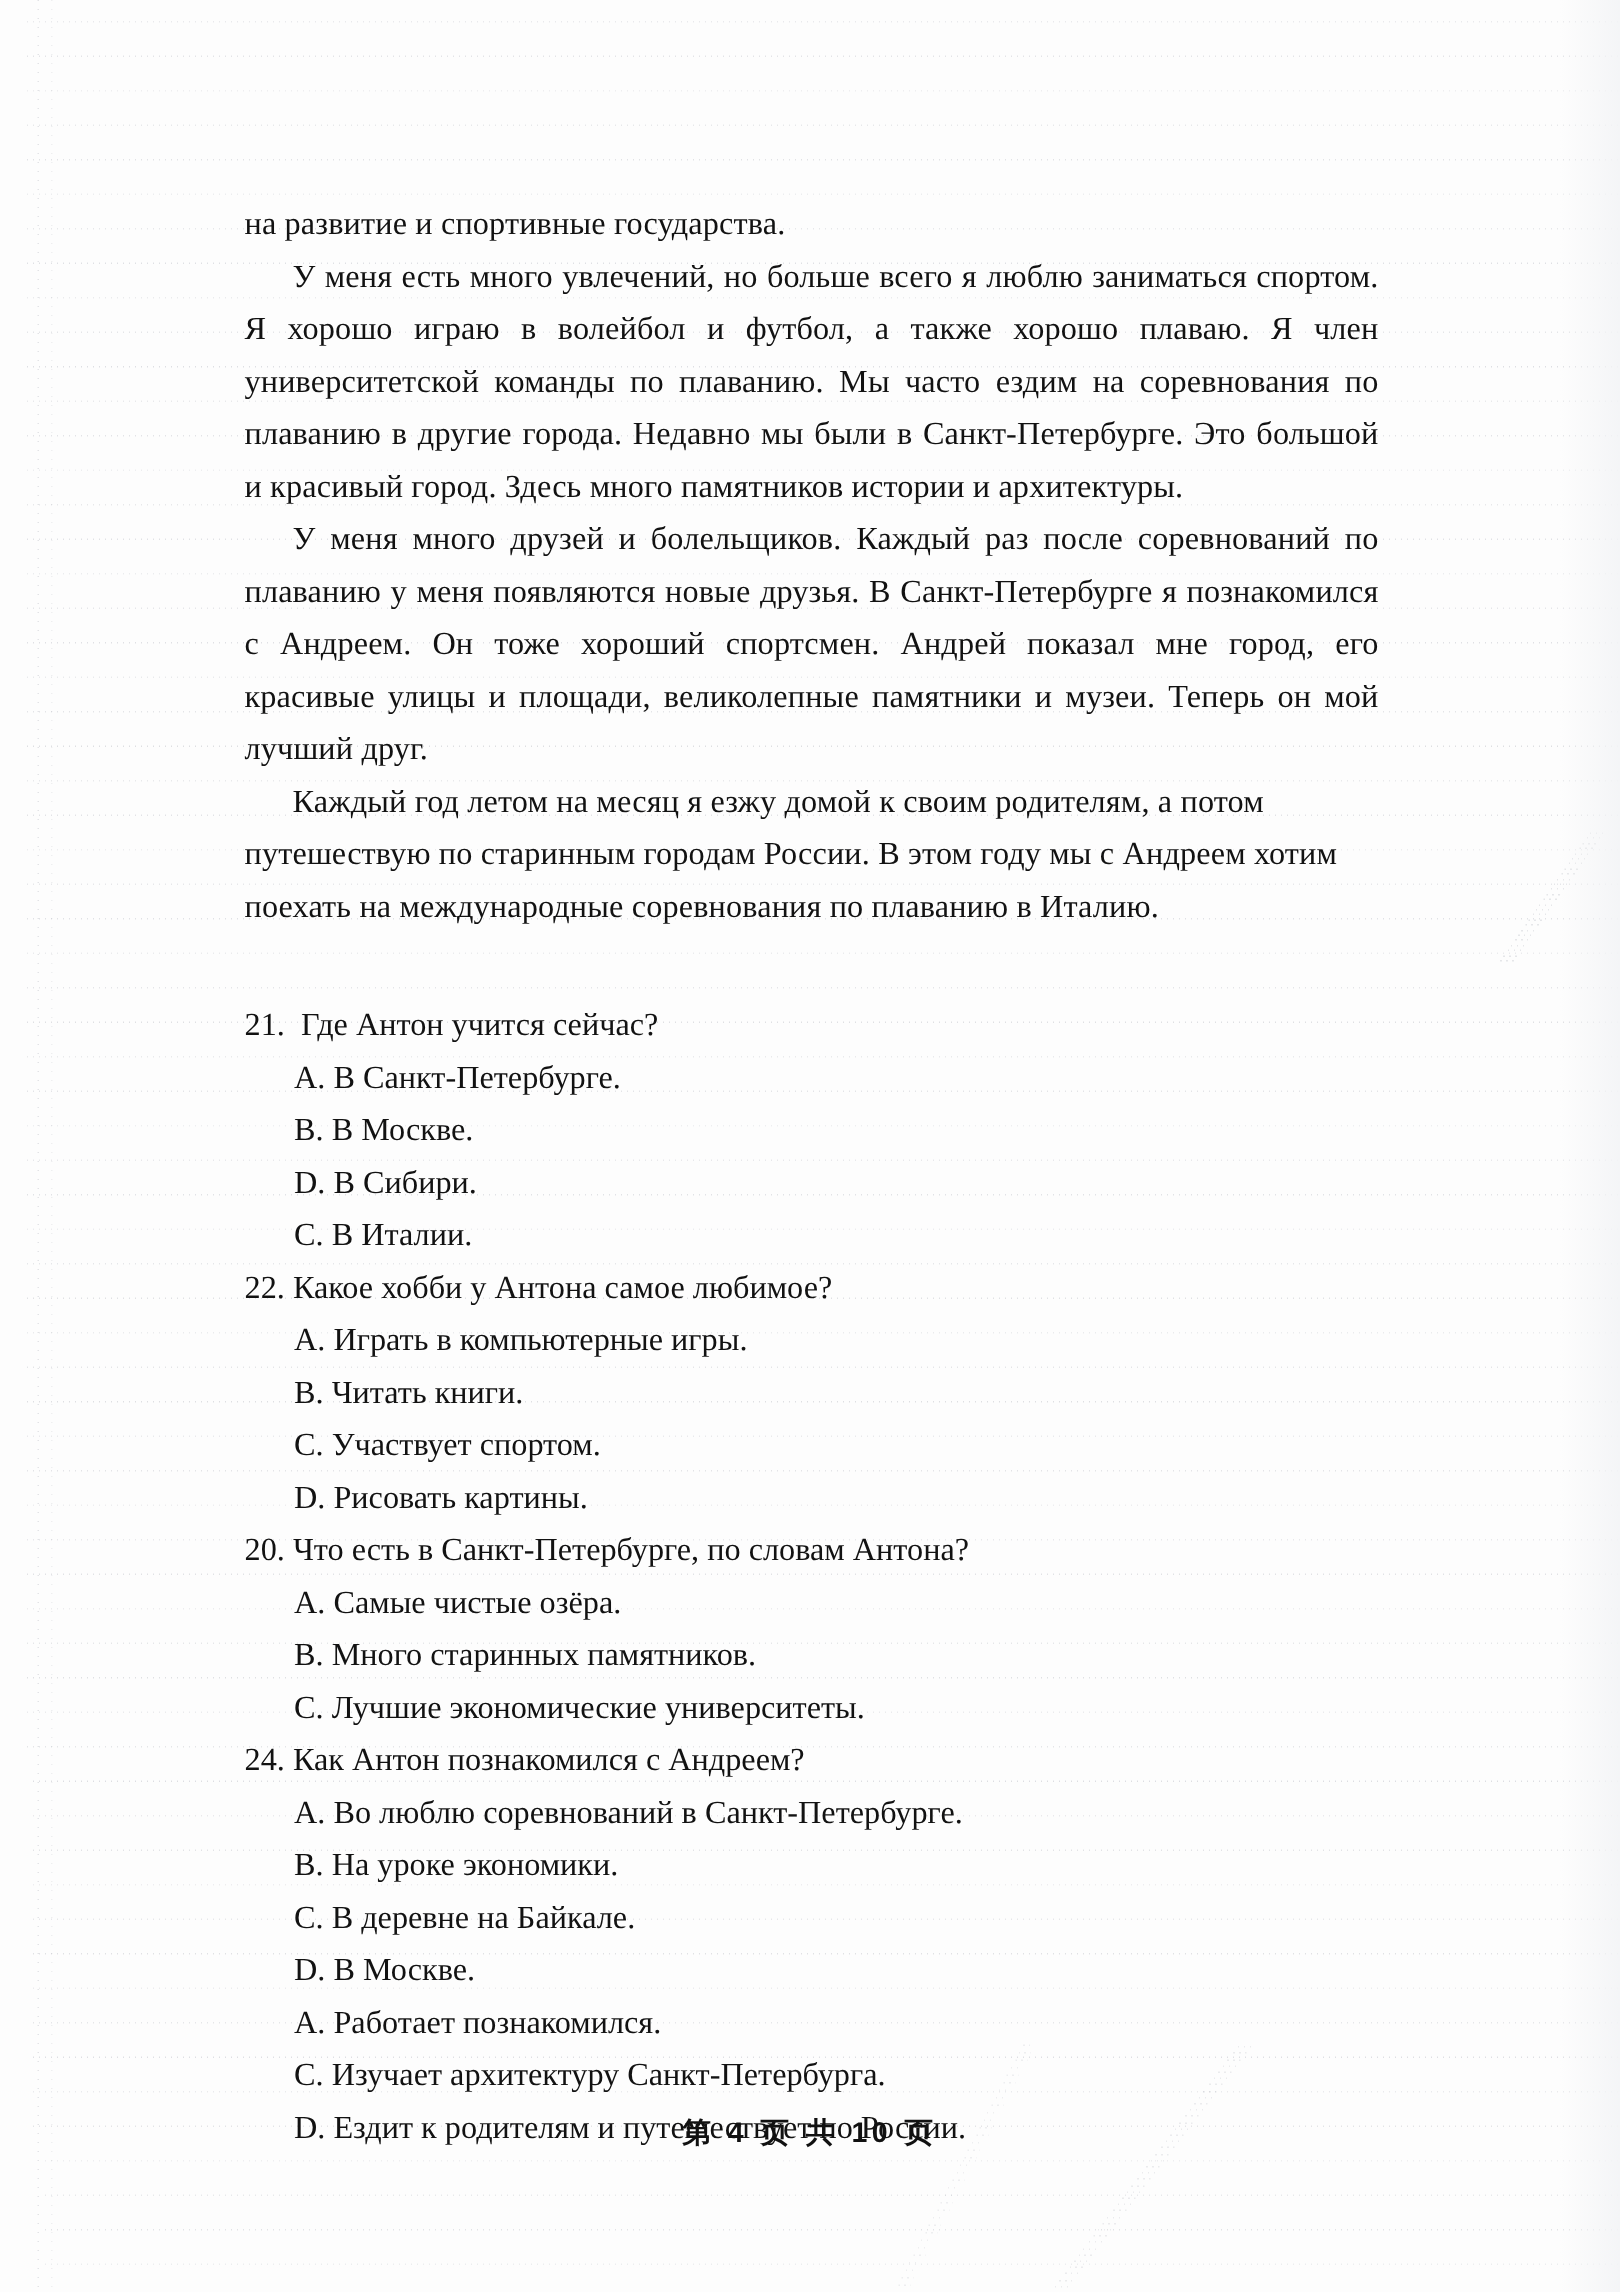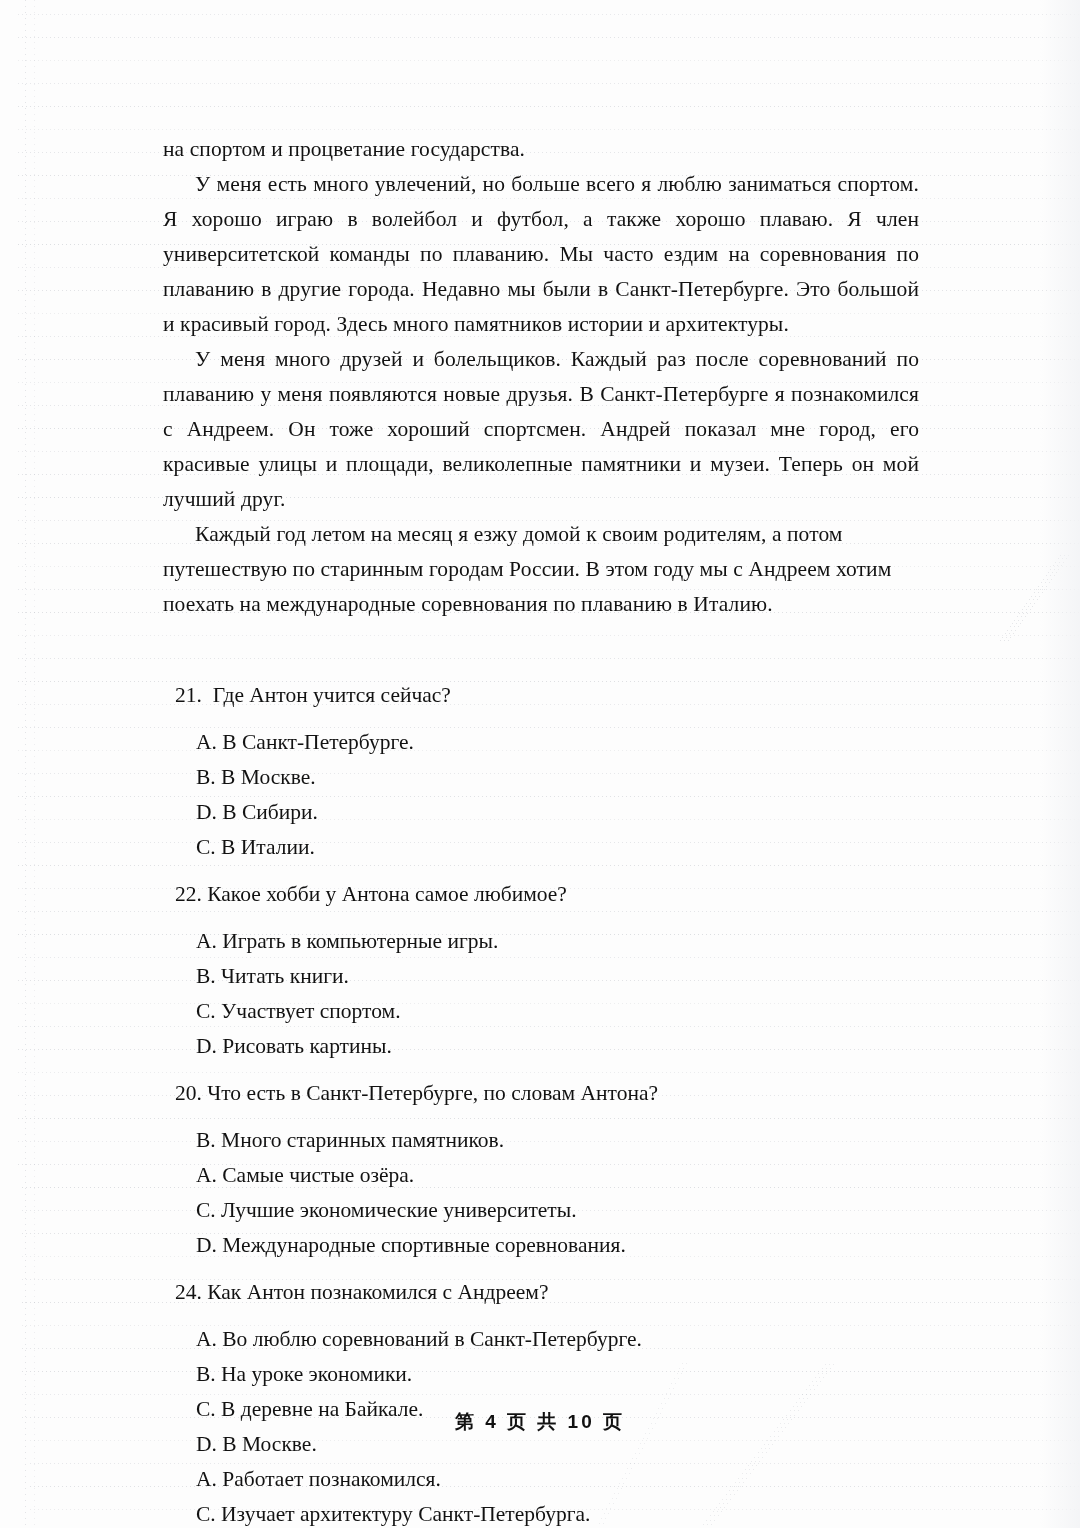--- a/index.html
+++ b/index.html
@@ -94,21 +94,21 @@
 
   .q-list {
     margin: 0;
     padding: 0;
     list-style: none;
   }
   .q-item { margin: 0; }
   .q-stem {
     font-size: 21.5px;
     line-height: 35px;
-    margin: 12px;
+    margin: 0;
     white-space: pre;
     color: #121212;
   }
   .q-opt {
     font-size: 21.5px;
     line-height: 35px;
     margin: 0;
     padding-left: 33px;
     color: #121212;
     white-space: pre;
@@ -303,21 +303,21 @@
       <div class="tex-diag" style="left: 679.2px; top: 1368px; width: 8px; opacity: 0.28;"></div>
       <div class="tex-diag" style="left: 681.8px; top: 1363px; width: 8px; opacity: 0.28;"></div>
       <div class="tex-shade" style="left: 1040px; top: 0px; width: 40px; height: 1528px; background: linear-gradient(to left, rgba(243, 244, 246, 0.9), rgba(255, 255, 255, 0));"></div>
     </div>
 
   <div class="content">
 
     <div style="height:132px"></div>
 
     <div class="para-block">
-      <p class="para noindent">на спортом и процветание государства.</p>
+      <p class="para noindent">на развитие и спортивные государства.</p>
       <p class="para">У меня есть много увлечений, но больше всего я люблю заниматься спортом. Я хорошо играю в волейбол и футбол, а также хорошо плаваю. Я член университетской команды по плаванию. Мы часто ездим на соревнования по плаванию в другие города. Недавно мы были в Санкт-Петербурге. Это большой и красивый город. Здесь много памятников истории и архитектуры.</p>
       <p class="para">У меня много друзей и болельщиков. Каждый раз после соревнований по плаванию у меня появляются новые друзья. В Санкт-Петербурге я познакомился с Андреем. Он тоже хороший спортсмен. Андрей показал мне город, его красивые улицы и площади, великолепные памятники и музеи. Теперь он мой лучший друг.</p>
       <p class="para">Каждый год летом на месяц я езжу домой к своим родителям, а потом путешествую по старинным городам России. В этом году мы с Андреем хотим поехать на международные соревнования по плаванию в Италию.</p>
     </div>
 
     <div class="spacer-lg"></div>
 
     <ul class="q-list">
 
       <li class="q-item">
@@ -331,24 +331,23 @@
       <li class="q-item">
         <p class="q-stem">22. Какое хобби у Антона самое любимое?</p>
         <p class="q-opt">A. Играть в компьютерные игры.</p>
         <p class="q-opt">B. Читать книги.</p>
         <p class="q-opt">C. Участвует спортом.</p>
         <p class="q-opt">D. Рисовать картины.</p>
       </li>
 
       <li class="q-item">
         <p class="q-stem">20. Что есть в Санкт-Петербурге, по словам Антона?</p>
+        <p class="q-opt">A. Самые чистые озёра.</p>
         <p class="q-opt">B. Много старинных памятников.</p>
-        <p class="q-opt">A. Самые чистые озёра.</p>
         <p class="q-opt">C. Лучшие экономические университеты.</p>
-        <p class="q-opt">D. Международные спортивные соревнования.</p>
       </li>
 
       <li class="q-item">
         <p class="q-stem">24. Как Антон познакомился с Андреем?</p>
         <p class="q-opt">A. Во люблю соревнований в Санкт-Петербурге.</p>
         <p class="q-opt">B. На уроке экономики.</p>
         <p class="q-opt">C. В деревне на Байкале.</p>
         <p class="q-opt">D. В Москве.</p>
       </li>
 

